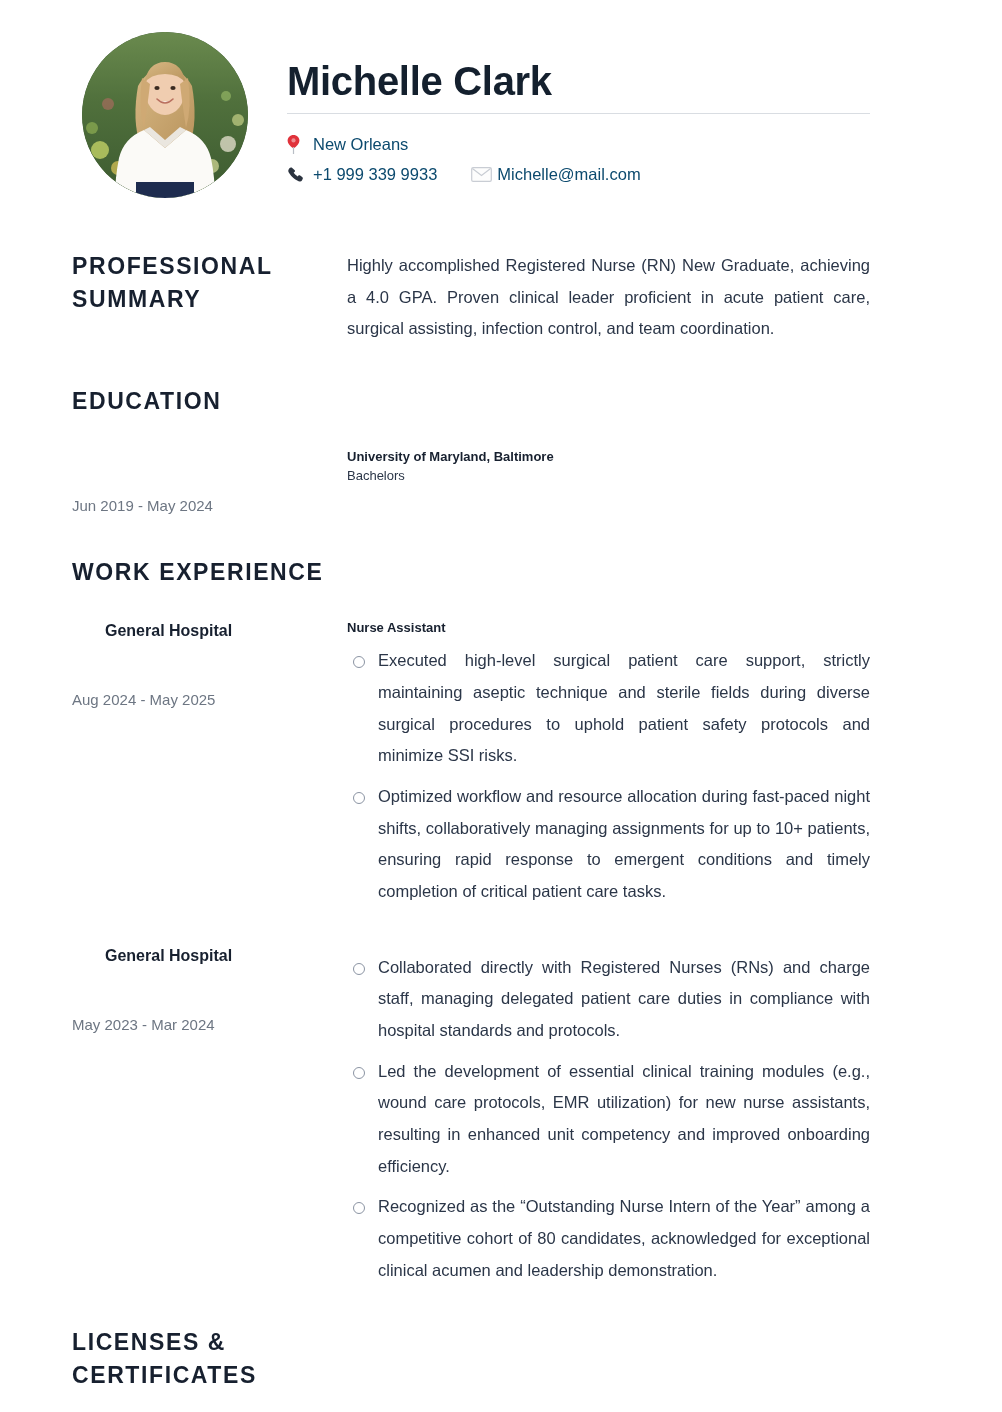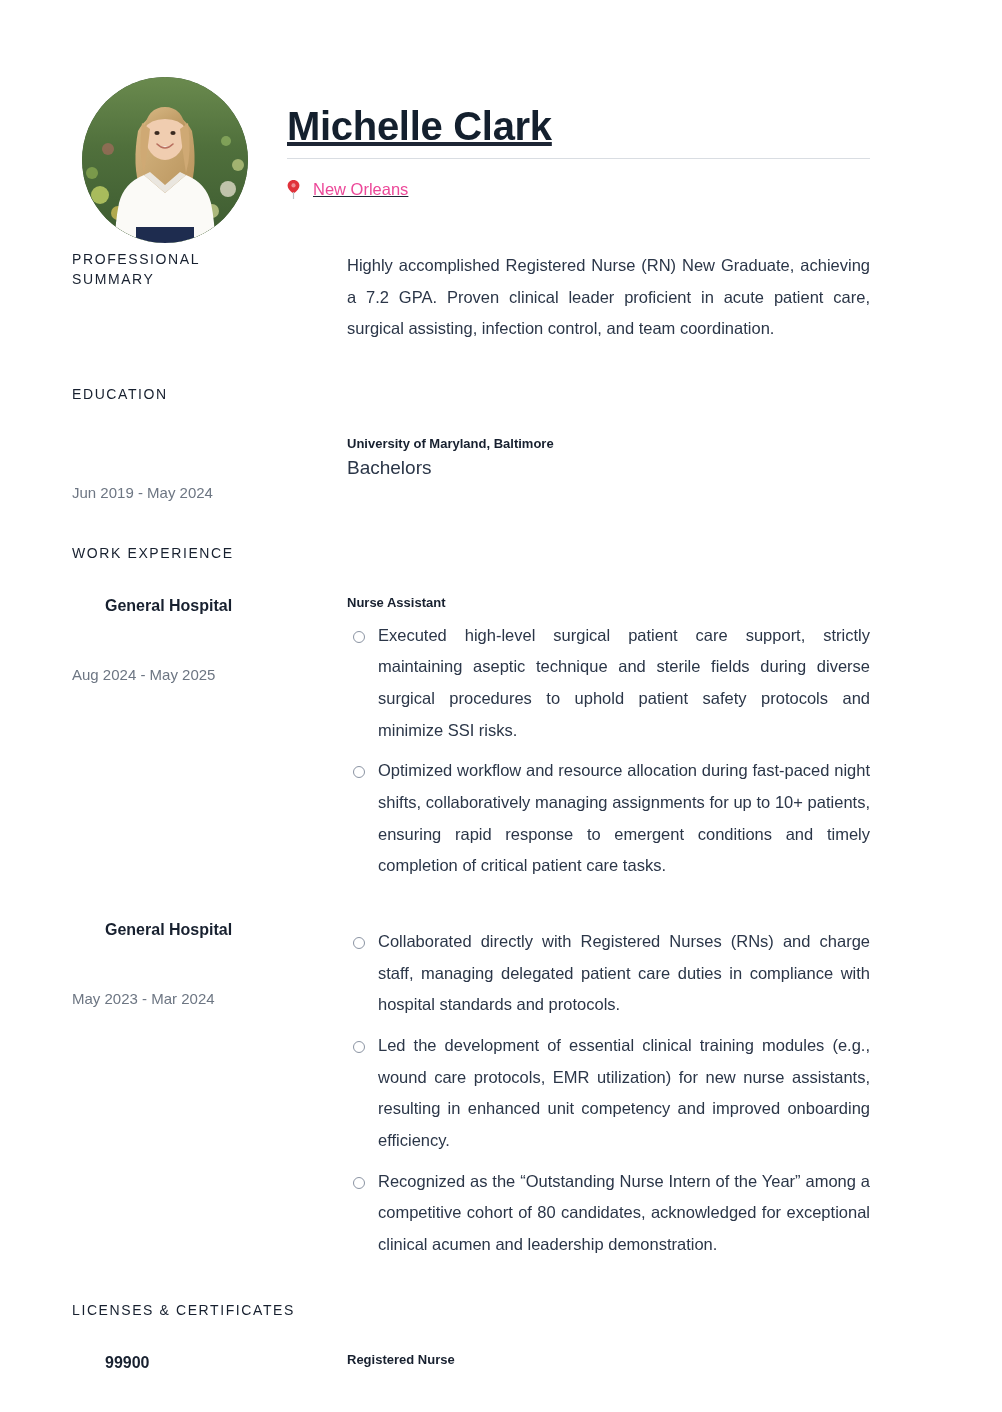--- a/index.html
+++ b/index.html
@@ -17,23 +17,22 @@
     position: relative;
     width: 1002px;
     height: 1412px;
     padding: 0;
   }
 
   
   .header {
     display: flex;
     align-items: flex-start;
-    padding: 77px 0 0 0;
+    padding: 32px 0 0 0;
     height: 250px;
-    text-decoration: underline;
   }
 
   .photo-wrap {
     width: 186px;
     margin-left: 72px;
     flex: 0 0 186px;
     display: flex;
     justify-content: center;
   }
 
@@ -67,21 +66,21 @@
     border-top: 1px solid #d9dde2;
     margin-top: 10px;
     margin-bottom: 21px;
   }
 
   .contact-line {
     display: flex;
     align-items: flex-end;
     margin-bottom: 11px;
     font-size: 16.5px;
-    color: #ec4899;
+    color: #0c4a6e;
   }
 
   .contact-item {
     display: flex;
     align-items: center;
     margin-right: 34px;
   }
 
   .cicon {
     width: 26px;
@@ -100,22 +99,22 @@
     padding-right: 132px;
   }
   .col-left {
     flex: 0 0 275px;
     max-width: 275px;
     padding-right: 16px;
   }
   .col-right { flex: 1; }
 
   .sec-title {
-    font-size: 14px;
-    font-weight: normal;
+    font-size: 23px;
+    font-weight: bold;
     letter-spacing: 1.6px;
     color: #17202f;
     text-transform: uppercase;
     line-height: 1.42;
   }
 
   .summary-text {
     font-size: 16.5px;
     line-height: 1.92;
     color: #2b3648;
@@ -135,21 +134,21 @@
     line-height: 1.45;
     margin-top: 47px;
   }
   .entry-title {
     font-size: 13px;
     font-weight: bold;
     color: #17202f;
     line-height: 1.4;
   }
   .entry-sub {
-    font-size: 19px;
+    font-size: 13px;
     color: #2b3648;
     line-height: 1.6;
   }
 
   ul.bullets { list-style: none; margin-top: 8px; }
   ul.bullets li {
     position: relative;
     padding-left: 31px;
     margin-bottom: 9px;
     font-size: 16.5px;
@@ -246,32 +245,52 @@
             <svg width="13" height="19" viewBox="0 0 13 19" xmlns="http://www.w3.org/2000/svg">
               <path d="M6.5 0 C3 0 0.6 2.5 0.6 5.7 C0.6 8.3 3 11 6.5 13.5 C10 11 12.4 8.3 12.4 5.7 C12.4 2.5 10 0 6.5 0 z" fill="#e0323b"></path>
               <circle cx="6.5" cy="5.4" r="2.1" fill="#fff" opacity=".45"></circle>
               <rect x="5.9" y="12" width="1.2" height="7" fill="#b9bec6"></rect>
             </svg>
           </span>
           <span class="ctext">New Orleans</span>
         </div>
       </div>
 
+      <div class="contact-line">
+        <div class="contact-item">
+          <span class="cicon">
+            <svg width="17" height="17" viewBox="0 0 24 24" xmlns="http://www.w3.org/2000/svg">
+              <path d="M6.6 2.2 C5.4 1.7 4.1 2.2 3.4 3.3 L2.3 5.1 C1.6 6.3 1.7 7.8 2.5 9.2 C4.2 12.2 7 15.4 10.3 17.9 C13.1 20 16 21.4 18 21.8 C19.3 22 20.5 21.4 21.1 20.3 L22.1 18.5 C22.7 17.4 22.4 16.1 21.4 15.4 L18.6 13.4 C17.7 12.8 16.6 12.9 15.9 13.7 L15 14.7 C12.9 13.4 10.8 11.5 9.4 9.3 L10.5 8.5 C11.3 7.9 11.5 6.8 11 5.9 z" fill="#2c3440"></path>
+            </svg>
+          </span>
+          <span class="ctext">+1 999 339 9933</span>
+        </div>
+
+        <div class="contact-item">
+          <span class="cicon">
+            <svg width="21" height="15" viewBox="0 0 21 15" xmlns="http://www.w3.org/2000/svg">
+              <rect x="0.7" y="0.7" width="19.6" height="13.6" rx="1.4" fill="#fdfdfd" stroke="#c9cdd4" stroke-width="1.2"></rect>
+              <path d="M1.4 1.6 L10.5 8.4 L19.6 1.6" fill="none" stroke="#c9cdd4" stroke-width="1.2"></path>
+            </svg>
+          </span>
+          <span class="ctext">Michelle@mail.com</span>
+        </div>
+      </div>
     </div>
   </div>
 
   <div class="section">
     <div class="col-left">
       <div class="sec-title">
         <div>PROFESSIONAL</div>
         <div>SUMMARY</div>
       </div>
     </div>
     <div class="col-right">
-      <div class="summary-text">Highly accomplished Registered Nurse (RN) New Graduate, achieving a 7.2 GPA. Proven clinical leader proficient in acute patient care, surgical assisting, infection control, and team coordination.</div>
+      <div class="summary-text">Highly accomplished Registered Nurse (RN) New Graduate, achieving a 4.0 GPA. Proven clinical leader proficient in acute patient care, surgical assisting, infection control, and team coordination.</div>
     </div>
   </div>
 
   <div class="gap-sec"></div>
 
   <div class="section">
     <div class="col-left">
       <div class="sec-title">EDUCATION</div>
     </div>
     <div class="col-right"></div>

